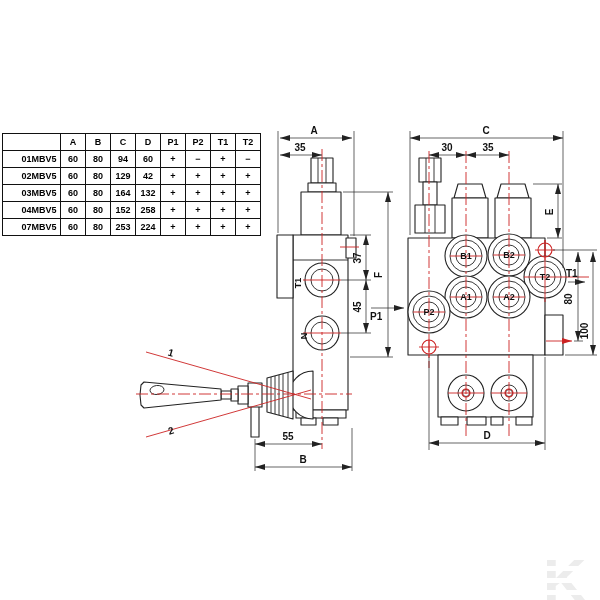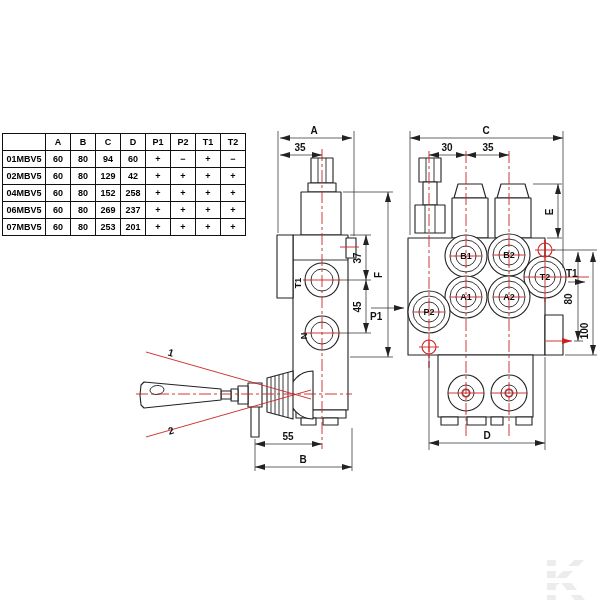--- a/index.html
+++ b/index.html
@@ -10,21 +10,21 @@
   
   #dim-table {
     position:absolute; left:2px; top:133px;
     border-collapse:collapse; table-layout:fixed;
   }
   #dim-table th, #dim-table td {
     border:1px solid #111; width:24px; height:16px; padding:0;
     font:700 9px "Liberation Sans", sans-serif; color:#000;
     text-align:center; vertical-align:middle; background:#fff;
   }
-  #dim-table .modelcol { width:42px; }
+  #dim-table .modelcol { width:42px;padding-left:15px; }
   
   .ol   { fill:#ffffff; stroke:#222222; stroke-width:1.1; stroke-linejoin:round; }
   .oln  { fill:none;    stroke:#222222; stroke-width:0.9; }
   .thin { fill:none;    stroke:#222222; stroke-width:0.7; }
   .red  { fill:none;    stroke:#cc2222; stroke-width:0.9; }
   .redd { fill:none;    stroke:#cc2222; stroke-width:0.9; stroke-dasharray:12 3 3 3; }
   .redc { fill:none;    stroke:#cc2222; stroke-width:1.1; }
   .dim  { font:600 10px "Liberation Sans", sans-serif; fill:#111; }
   .port { font:700 9px  "Liberation Sans", sans-serif; fill:#111; }
   .wm   { font:700 60px "Liberation Sans", sans-serif; fill:#ececec; }
@@ -65,47 +65,47 @@
         <td>60</td>
         <td>80</td>
         <td>129</td>
         <td>42</td>
         <td>+</td>
         <td>+</td>
         <td>+</td>
         <td>+</td>
       </tr>
       <tr>
+        <td class="modelcol">03MBV5</td>
+        <td>60</td>
+        <td>80</td>
+        <td>164</td>
+        <td>132</td>
+        <td>+</td>
+        <td>+</td>
+        <td>+</td>
+        <td>+</td>
+      </tr>
+      <tr>
         <td class="modelcol">04MBV5</td>
         <td>60</td>
         <td>80</td>
         <td>152</td>
         <td>258</td>
         <td>+</td>
         <td>+</td>
         <td>+</td>
         <td>+</td>
       </tr>
       <tr>
-        <td class="modelcol">06MBV5</td>
-        <td>60</td>
-        <td>80</td>
-        <td>269</td>
-        <td>237</td>
-        <td>+</td>
-        <td>+</td>
-        <td>+</td>
-        <td>+</td>
-      </tr>
-      <tr>
         <td class="modelcol">07MBV5</td>
         <td>60</td>
         <td>80</td>
         <td>253</td>
-        <td>201</td>
+        <td>224</td>
         <td>+</td>
         <td>+</td>
         <td>+</td>
         <td>+</td>
       </tr>
     </tbody>
   </table>
 
   <svg viewBox="0 0 600 600" width="600" height="600" style="position:absolute;left:0;top:0">
     <defs>

